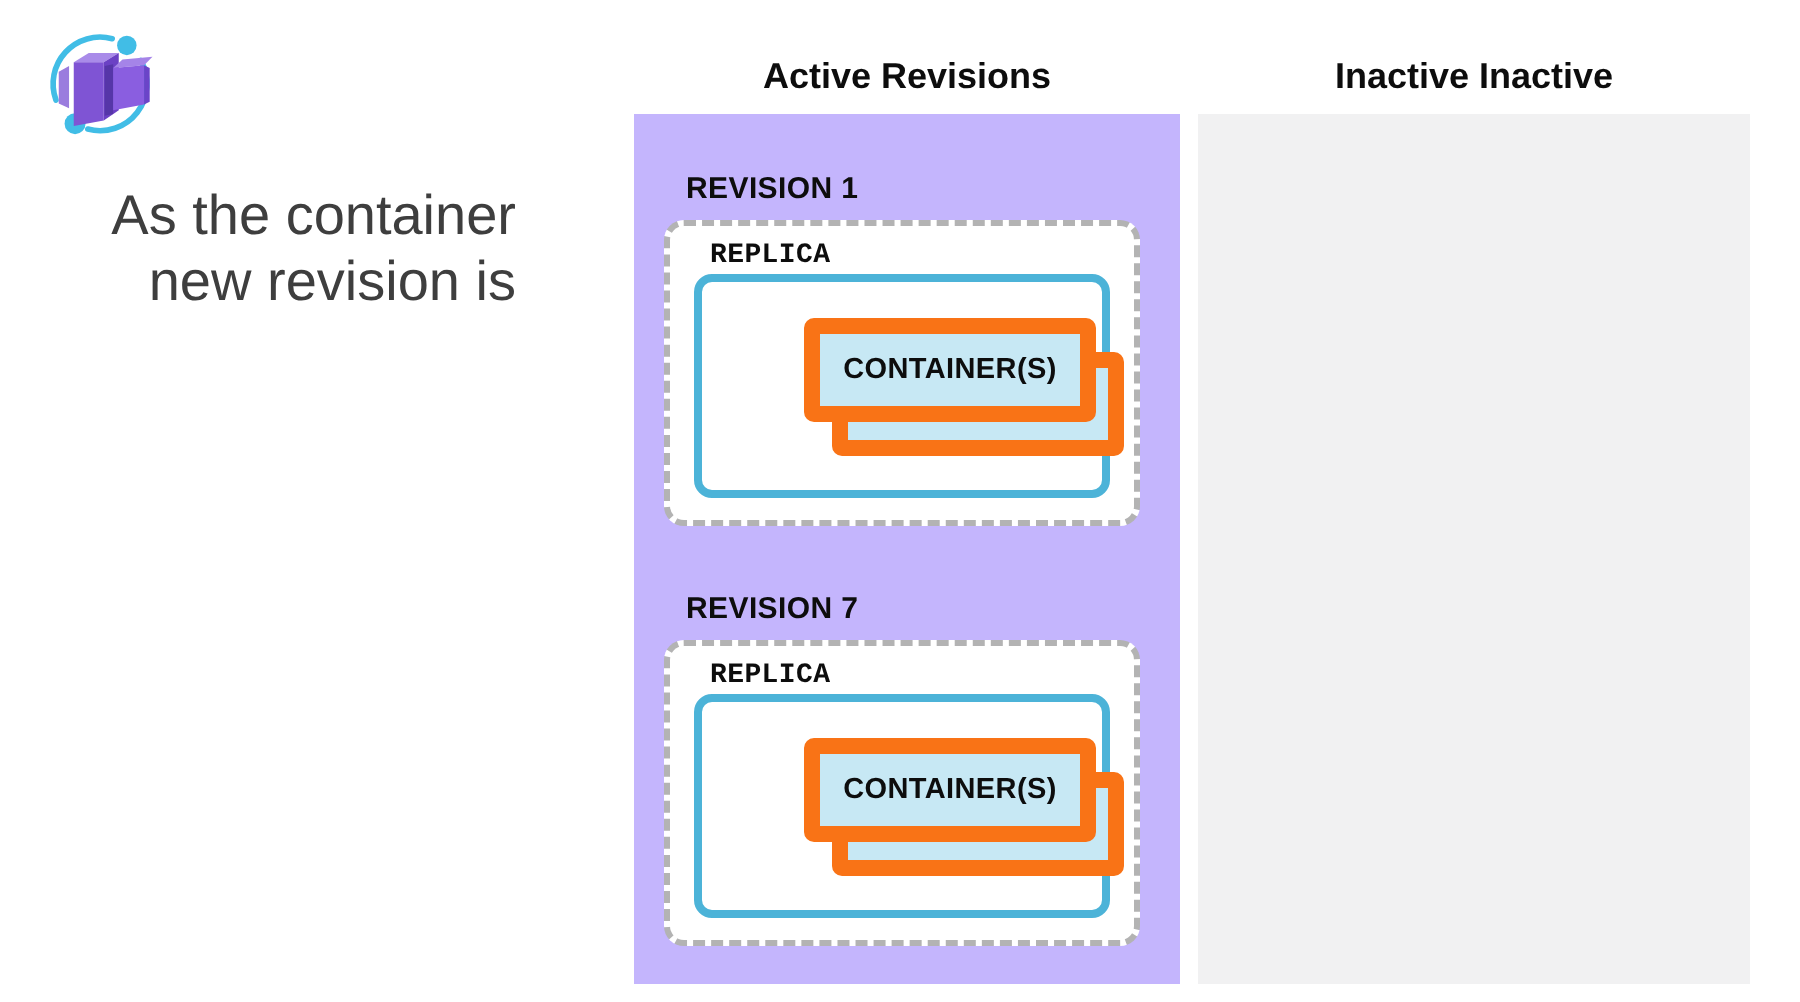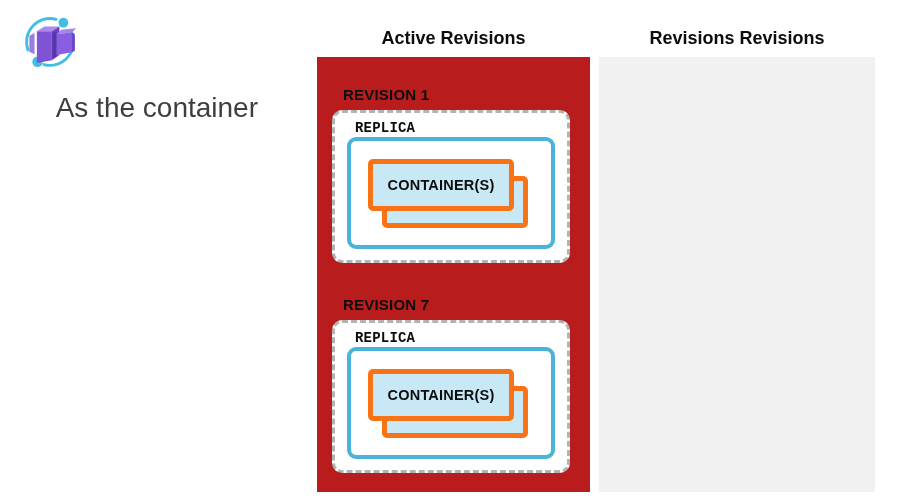--- a/index.html
+++ b/index.html
@@ -32,21 +32,21 @@
     position: absolute; top: 26px; height: 24px;
     text-align: center;
     font-size: 18px; font-weight: 700; color: #0d0d0d;
     line-height: 24px;
   }
   .col-header.active   { left: 317px; width: 273px; text-align: center; }
   .col-header.inactive { left: 599px; width: 276px; }
 
   
   .panel { position: absolute; top: 57px; height: 435px; }
-  .panel.active   { left: 317px; width: 273px; background: #b91c1c; }
+  .panel.active   { left: 317px; width: 273px; background: #c4b5fd; }
   .panel.inactive { left: 599px; width: 276px; background: #f1f1f2; }
 
   
   .revision { position: absolute; left: 15px; width: 238px; height: 180px; }
   .revision.rev-1 { top: 28px; }
   .revision.rev-2 { top: 238px; }
 
   .revision-label {
     position: absolute; left: 11px; top: 0;
     font-size: 15px; font-weight: 700; color: #0d0d0d;
@@ -75,22 +75,23 @@
     width: 208px; height: 112px;
     background: #ffffff;
     border: 4px solid #4cb3d8;
     border-radius: 9px;
   }
 
   .container-box {
     position: absolute;
     width: 146px; height: 52px;
     background: #c7e8f4;
-    border: 5px solid #f97316;
+    border: 8px solid #f97316;
     border-radius: 5px;
+    margin-left: 34px;
   }
   .container-box.back  { left: 31px; top: 35px; z-index: 1; }
   .container-box.front {
     left: 17px; top: 18px; z-index: 2;
     display: flex; align-items: center; justify-content: center;
   }
   .container-label {
     font-size: 14.5px; font-weight: 700; color: #0d0d0d;
     letter-spacing: 0.2px;
   }
@@ -116,24 +117,25 @@
     <polygon points="34.5,23.5 39,22.5 39,49 34.5,50" fill="#5636a8"></polygon>
 
     <polygon points="39,24.5 44,20 60,18.5 55.5,23" fill="#a584e8"></polygon>
     <polygon points="39,24.5 55.5,23 55.5,44 39,47" fill="#8a5ee0"></polygon>
     <polygon points="55.5,23 58.5,24.5 58.5,42.5 55.5,44" fill="#6b44c8"></polygon>
   </svg>
 </div>
 
 <div class="caption">
   <span class="cap-line">As the container</span>
+  <span class="cap-line">new revision is</span>
 </div>
 
 <div class="col-header active">Active Revisions</div>
-<div class="col-header inactive">Revisions Revisions</div>
+<div class="col-header inactive">Inactive Inactive</div>
 
 <div class="panel active">
 
   <div class="revision rev-1">
     <div class="revision-label">REVISION 1</div>
     <div class="revision-box">
       <div class="replica-label">REPLICA</div>
       <div class="replica-box">
         <div class="container-box back"></div>
         <div class="container-box front">

